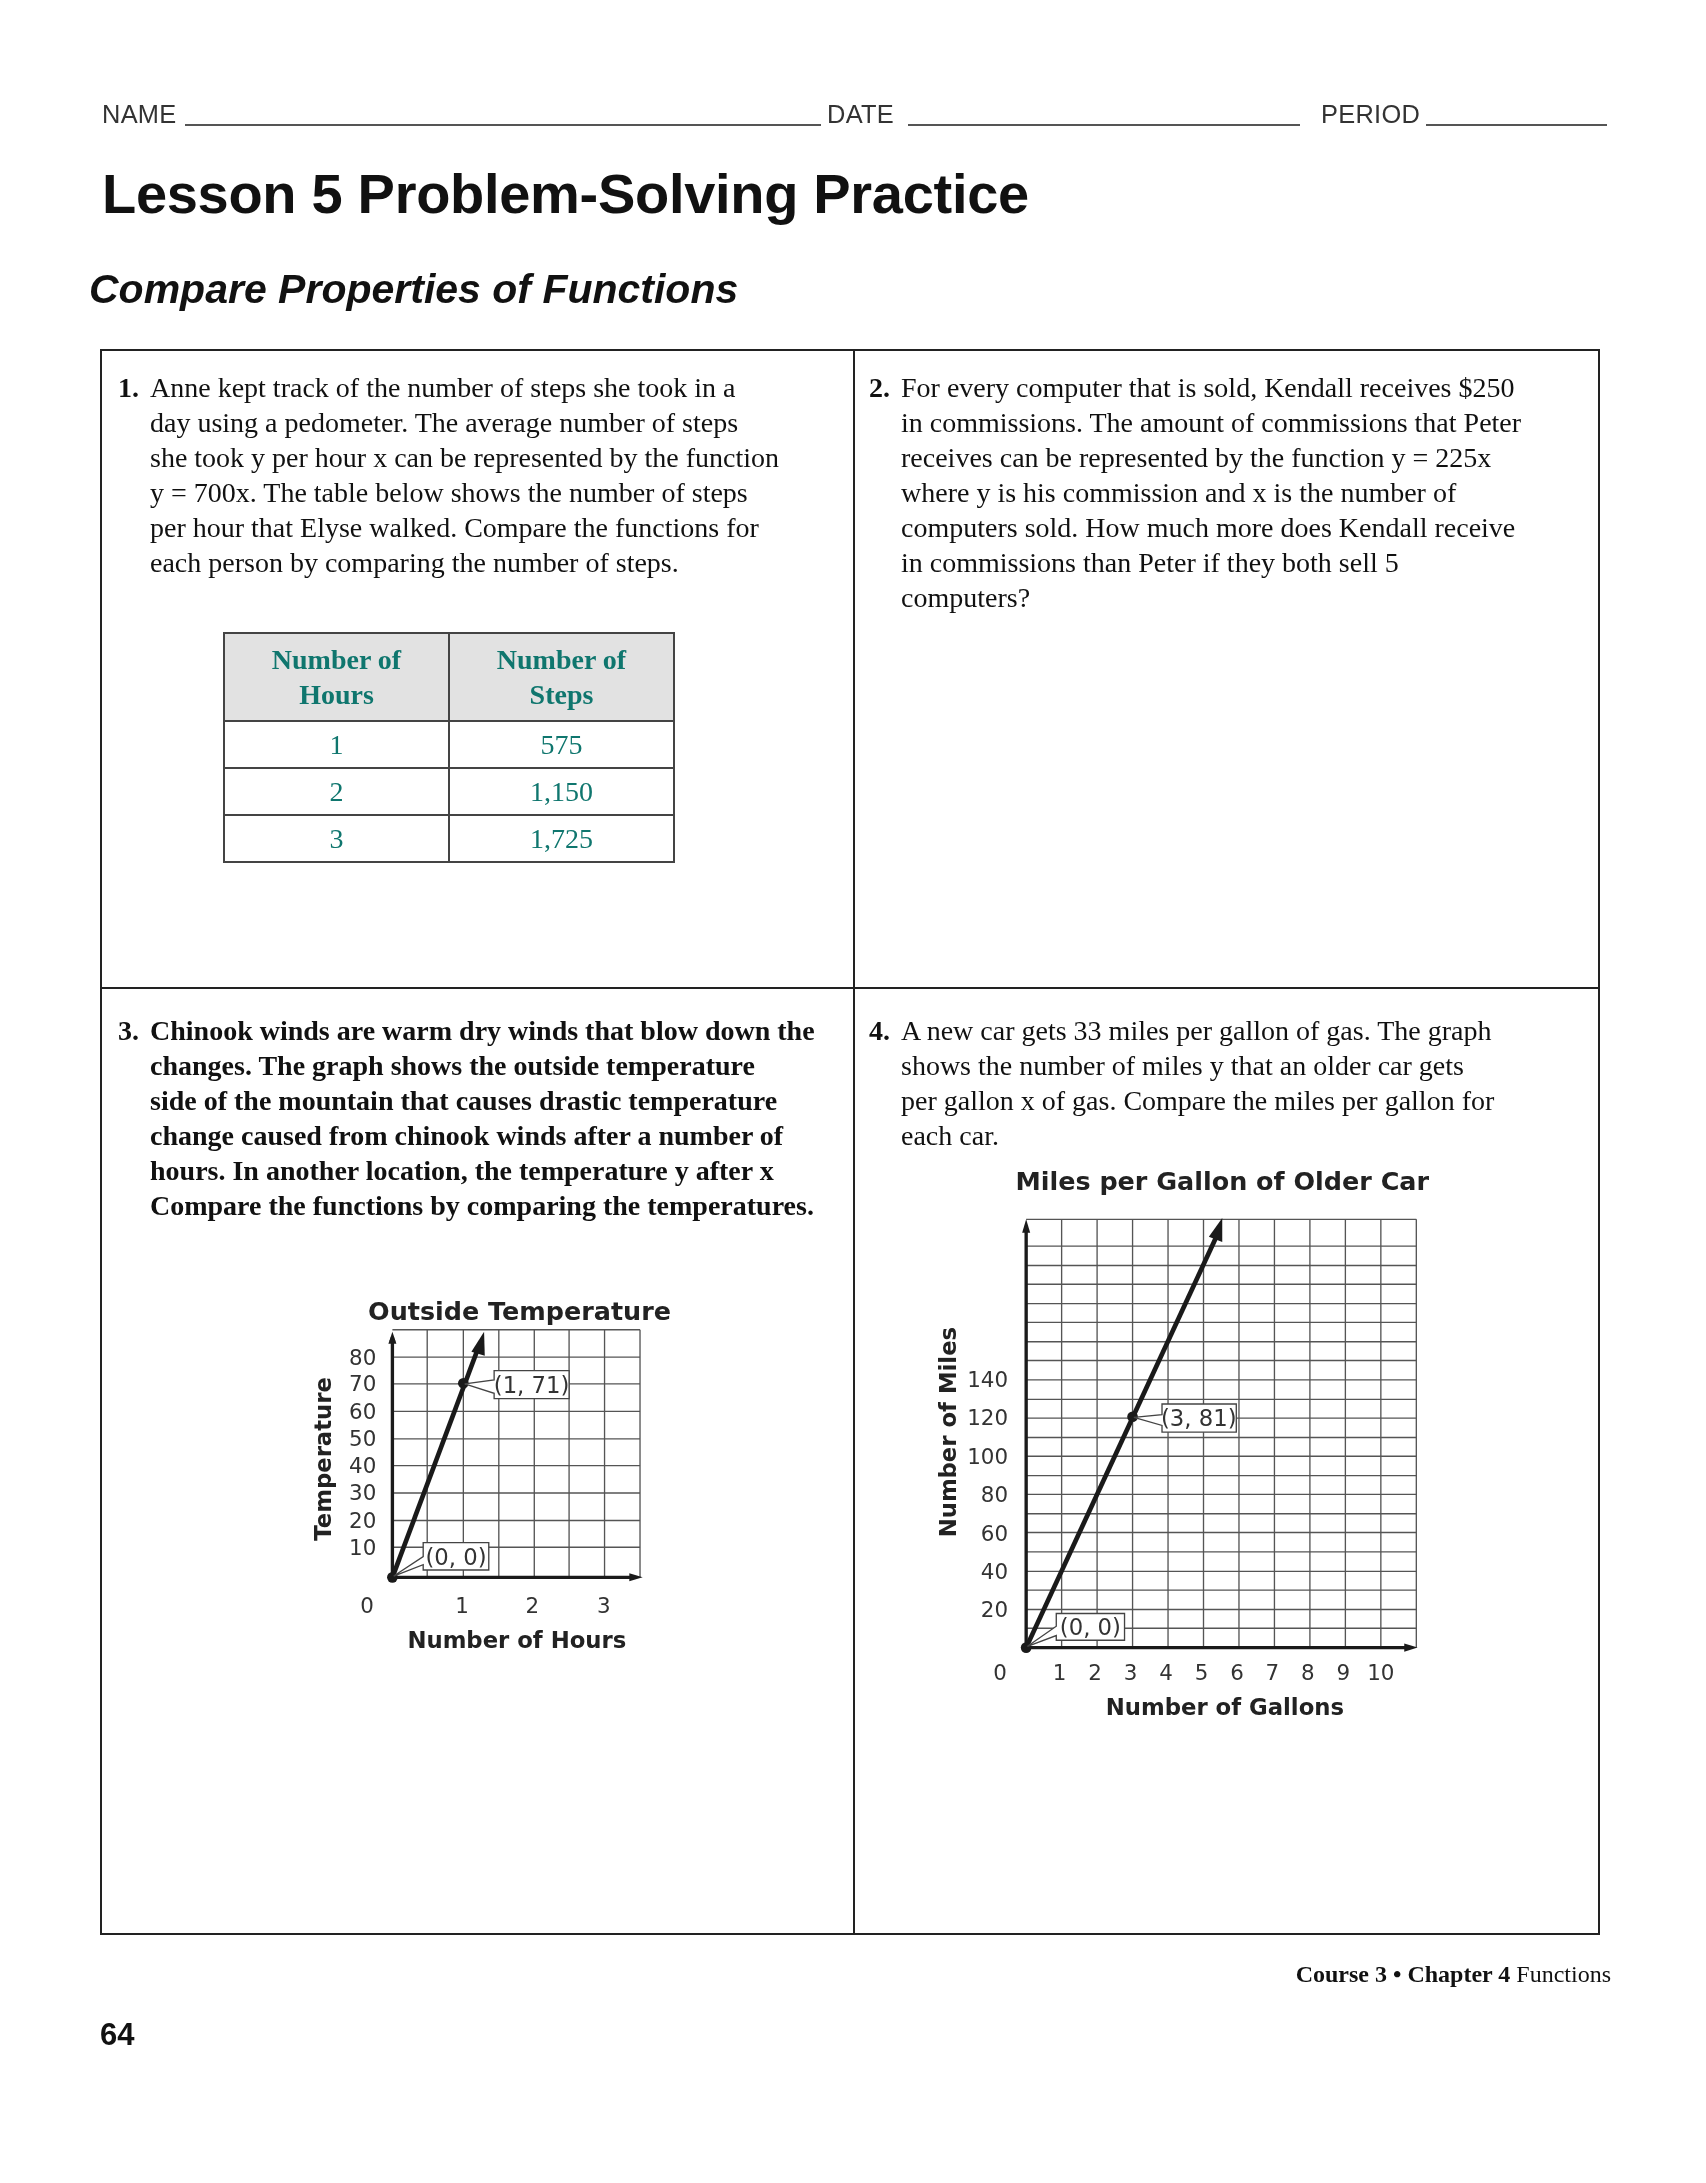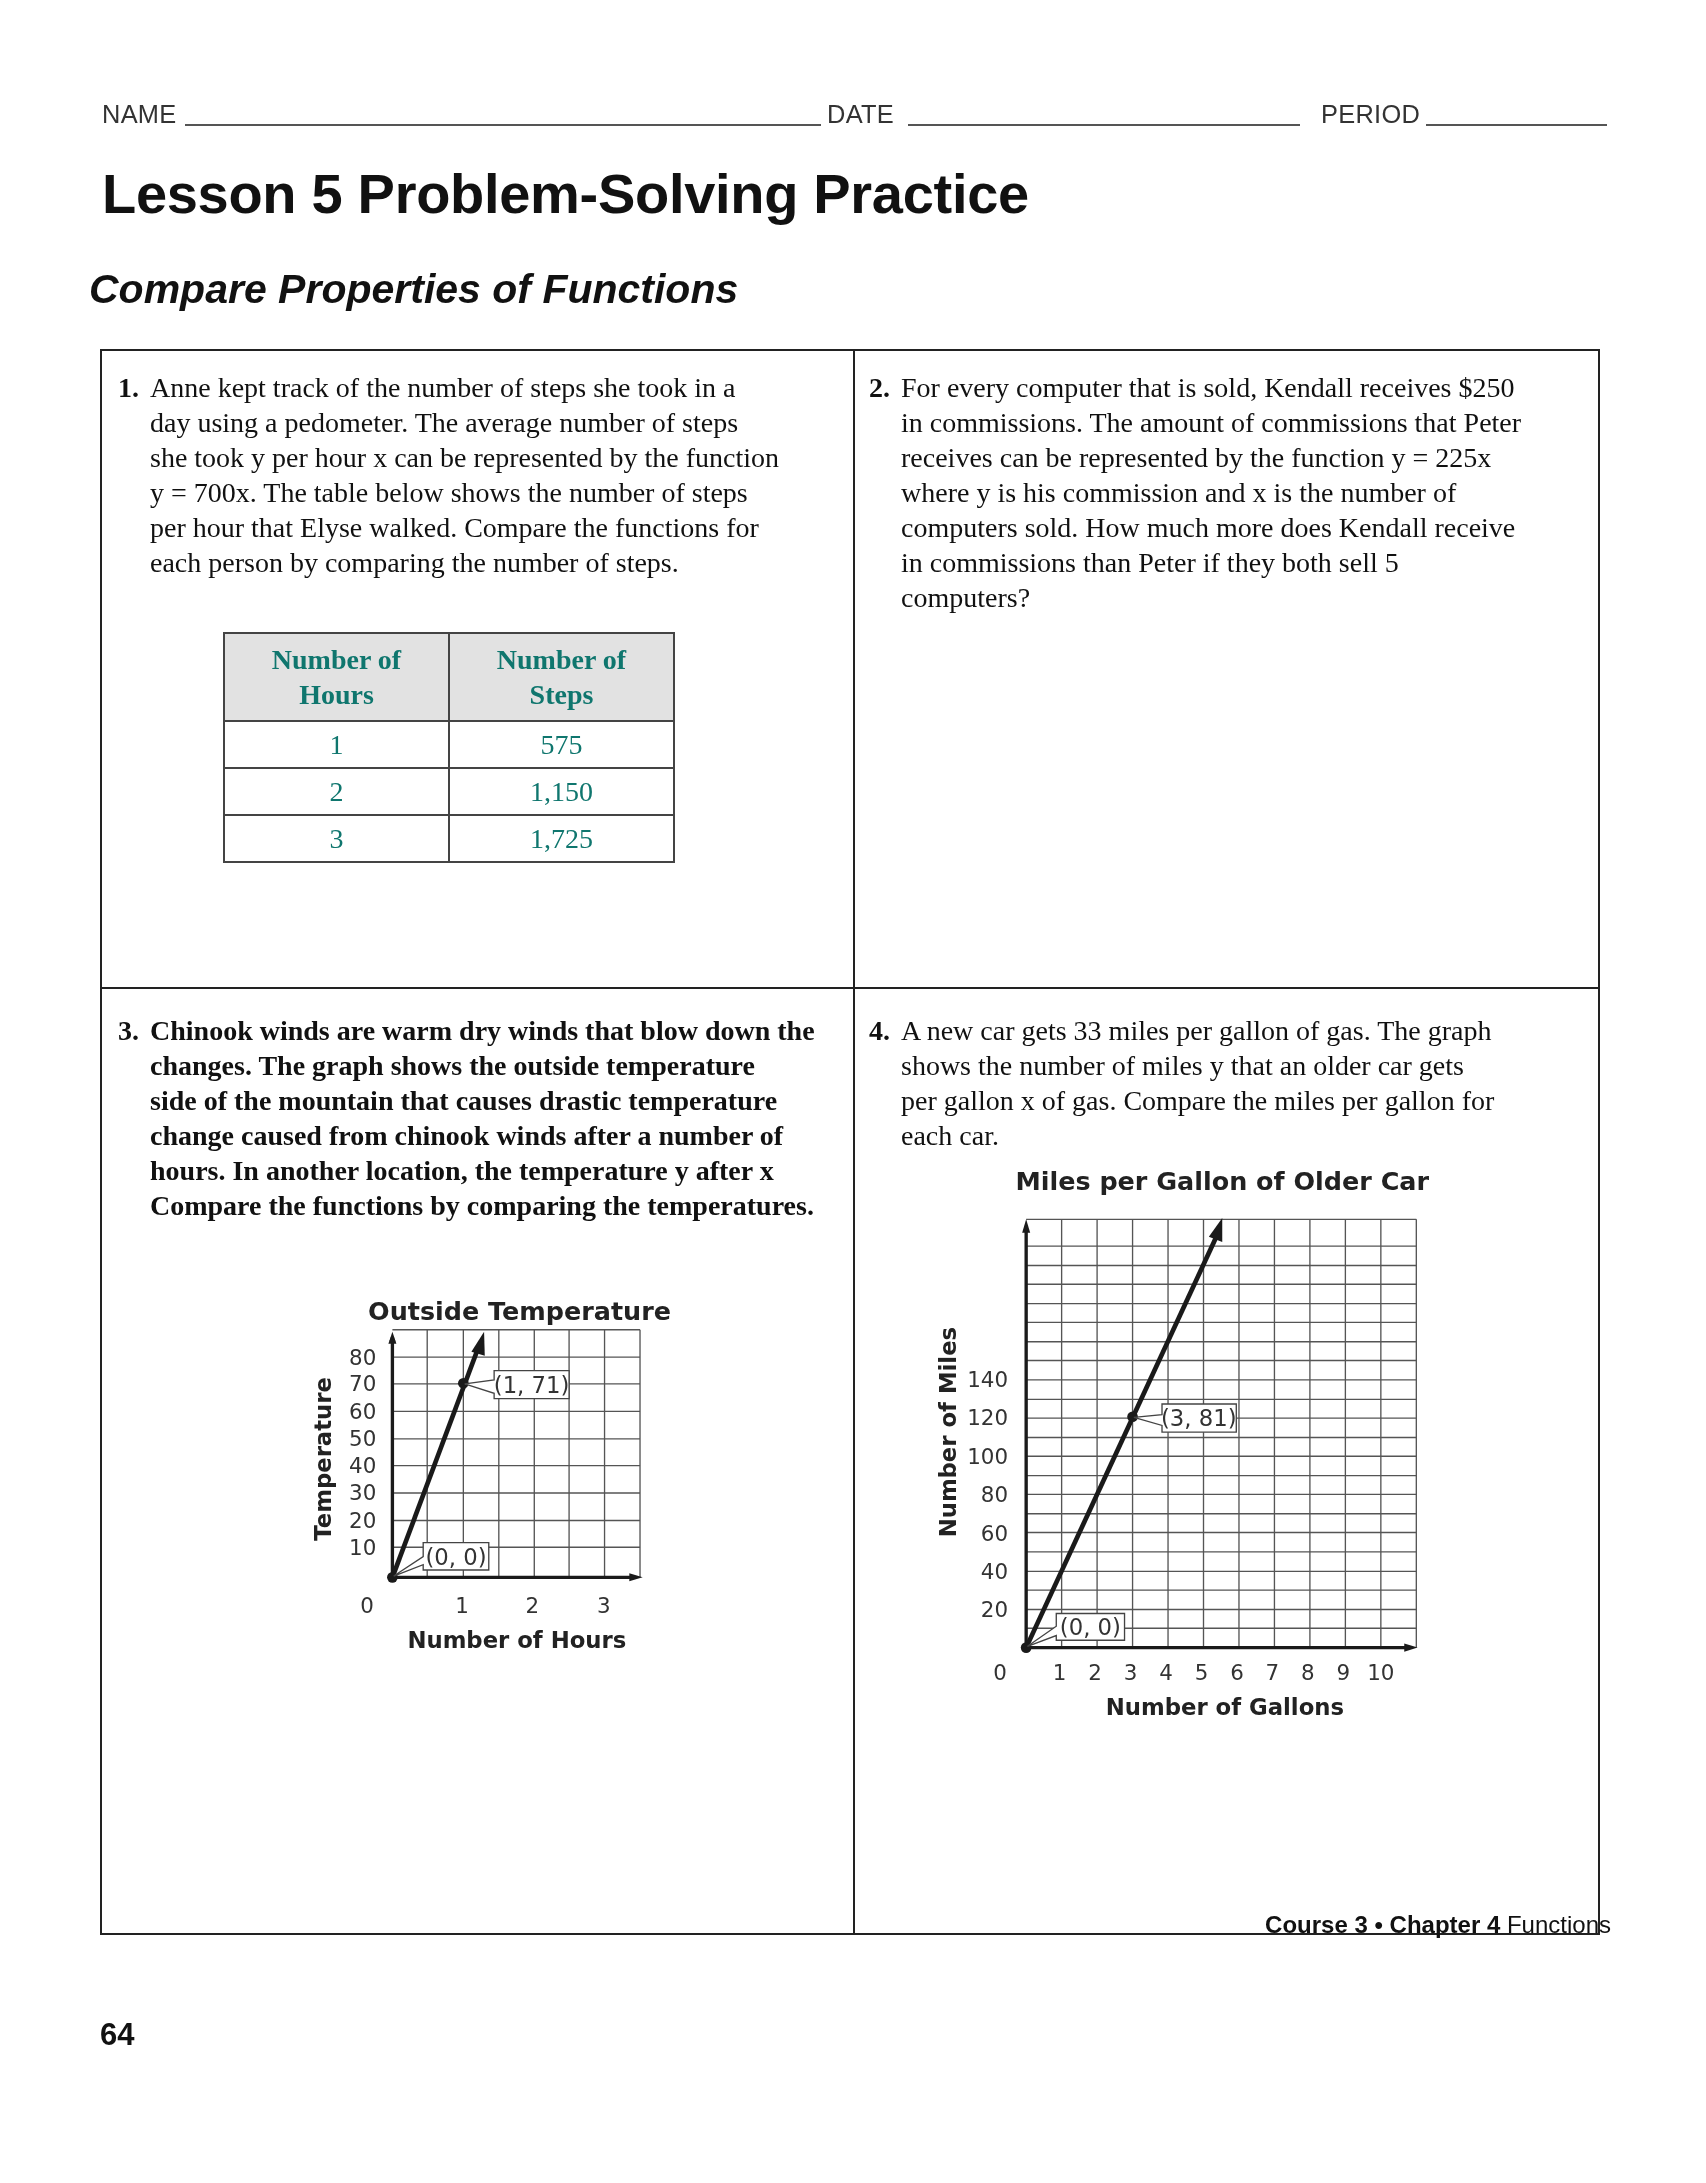--- a/index.html
+++ b/index.html
@@ -12,21 +12,21 @@
   .grid-box { position: absolute; left: 100px; top: 349px; width: 1500px; height: 1586px; border: 2px solid #222; box-sizing: border-box; }
   .vdiv { position: absolute; left: 853px; top: 349px; width: 2px; height: 1586px; background: #222; }
   .hdiv { position: absolute; left: 100px; top: 987px; width: 1500px; height: 2px; background: #222; }
   .prob { position: absolute; font-family: "Liberation Serif", serif; font-size: 28px; line-height: 35px; color: #111; }
   .prob .num { font-weight: bold; }
   table.steps { position: absolute; left: 199px; top: 632px; border-collapse: collapse; font-family: "Liberation Serif", serif; font-size: 28px; color: #0f766e; margin-left: 24px; }
   table.steps th, table.steps td { border: 2px solid #444; text-align: center; width: 223px; }
   table.steps th { background: #e2e2e2; font-weight: bold; line-height: 35px; height: 86px; padding: 0; }
   table.steps td { height: 45px; line-height: 41px; padding: 0; }
   .footer-num { font-family: "Liberation Sans", sans-serif; font-weight: bold; font-size: 31px; left: 100px; top: 2017px; }
-  .footer-right { font-family: Liberation Sans, sans-serif; font-size: 24px; right: 96px; top: 1911px; white-space: nowrap; text-align: right; }
+  .footer-right { font-family: Liberation Serif, serif; font-size: 24px; right: 96px; top: 1961px; white-space: nowrap; text-align: right; }
   .footer-right b { font-weight: bold; }
   svg text { font-family: "DejaVu Sans", sans-serif; }
 </style>
 </head>
 <body>
 
 <div class="abs hdr" style="left:102px;">NAME</div>
 <div class="line" style="left:185px; top:124px; width:636px;"></div>
 <div class="abs hdr" style="left:827px;">DATE</div>
 <div class="line" style="left:908px; top:124px; width:392px;"></div>

